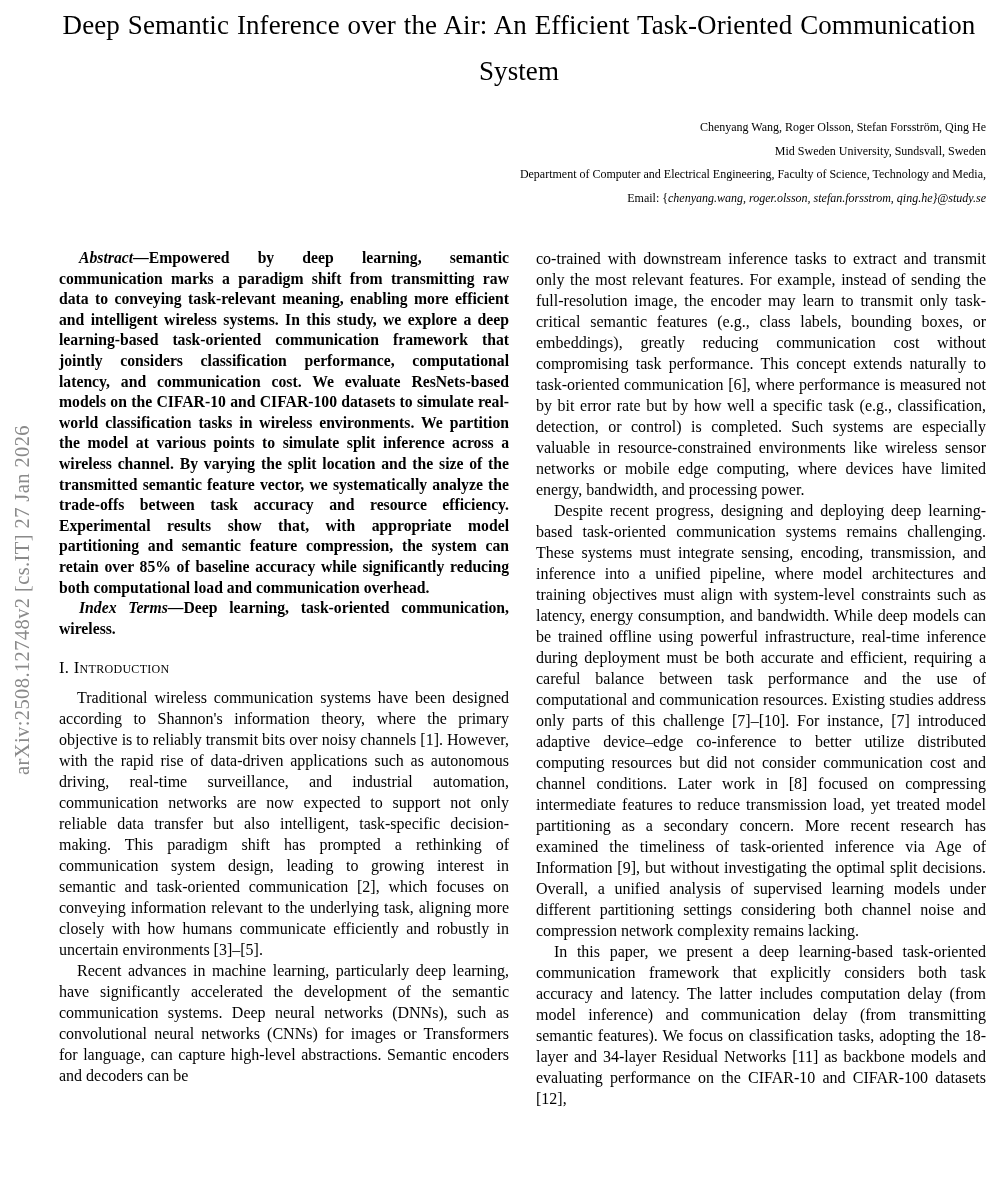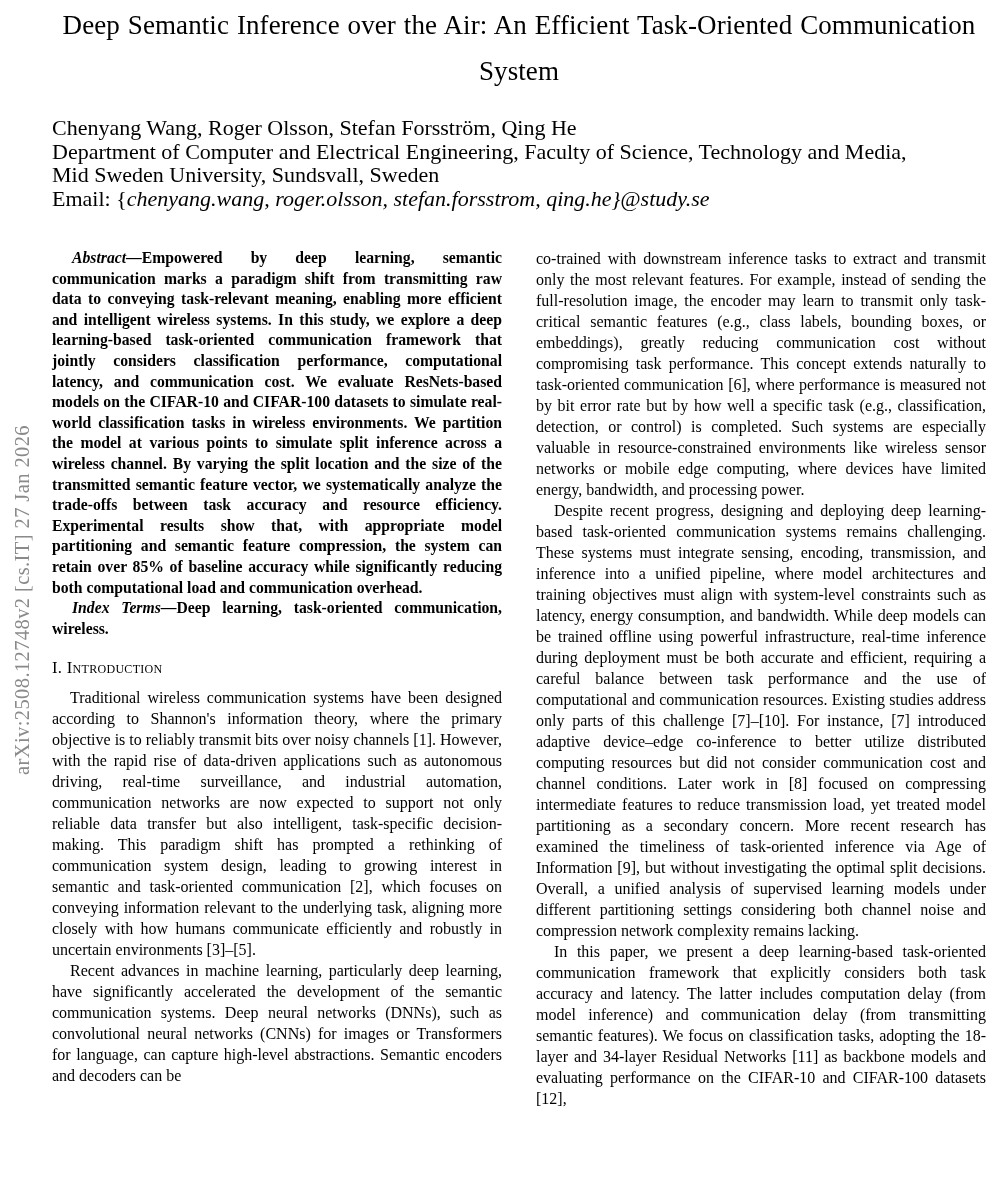--- a/index.html
+++ b/index.html
@@ -55,23 +55,23 @@
     font-size: 27px;
     line-height: 46px;
     font-weight: normal;
     margin: 0 auto;
     padding: 0 8px;
     letter-spacing: 0.1px;
     word-spacing: 1px;
   }
 
   #author-block {
-    text-align: left;
+    text-align: right;
     margin-top: 22px;
-    font-size: 22px;
+    font-size: 12px;
     line-height: 23.5px;
   }
   #author-block .line {
     display: block;
     white-space: nowrap;
   }
   #author-block .email-line .italic {
     font-style: italic;
     font-family: Liberation Serif, serif;
   }
@@ -83,21 +83,21 @@
     left: 0px;
     width: 934px;
     height: 952px;
   }
   .col {
     position: absolute;
     top: 0;
     width: 450px;
     height: 952px;
   }
-  .col-left  { left: 0px; }
+  .col-left  { left: 7px; }
   .col-right { left: 484px; }
 
   p {
     margin: 0;
     font-size: 16px;
     line-height: 21.0px;
     text-align: justify;
     text-justify: inter-word;
     hyphens: manual;
   }
@@ -134,22 +134,22 @@
   <span class="vtext">arXiv:2508.12748v2  [cs.IT]  27 Jan 2026</span>
 </div>
 
 <div id="page">
 
   <div id="title-block">
     <h1 id="paper-title">Deep Semantic Inference over the Air: An Efficient Task-Oriented Communication System</h1>
 
     <div id="author-block">
       <span class="line">Chenyang Wang, Roger Olsson, Stefan Forsström, Qing He</span>
+      <span class="line">Mid Sweden University, Sundsvall, Sweden</span>
       <span class="line">Department of Computer and Electrical Engineering, Faculty of Science, Technology and Media,</span>
-      <span class="line">Mid Sweden University, Sundsvall, Sweden</span>
       <span class="line email-line"><span>Email: {</span><span class="italic">chenyang.wang, roger.olsson, stefan.forsstrom, qing.he</span><span class="italic">}@study.se</span></span>
     </div>
   </div>
 
   <div id="columns">
 
     <div class="col col-left">
 
       <p class="abstract-p"><span class="lead-italic">Abstract</span><span>—</span><span>Empowered by deep learning, semantic communication marks a paradigm shift from transmitting raw data to conveying task-relevant meaning, enabling more efficient and intelligent wireless systems. In this study, we explore a deep learning-based task-oriented communication framework that jointly considers classification performance, computational latency, and communication cost. We evaluate ResNets-based models on the CIFAR-10 and CIFAR-100 datasets to simulate real-world classification tasks in wireless environments. We partition the model at various points to simulate split inference across a wireless channel. By varying the split location and the size of the transmitted semantic feature vector, we systematically analyze the trade-offs between task accuracy and resource efficiency. Experimental results show that, with appropriate model partitioning and semantic feature compression, the system can retain over 85% of baseline accuracy while significantly reducing both computational load and communication overhead.</span></p>
 

